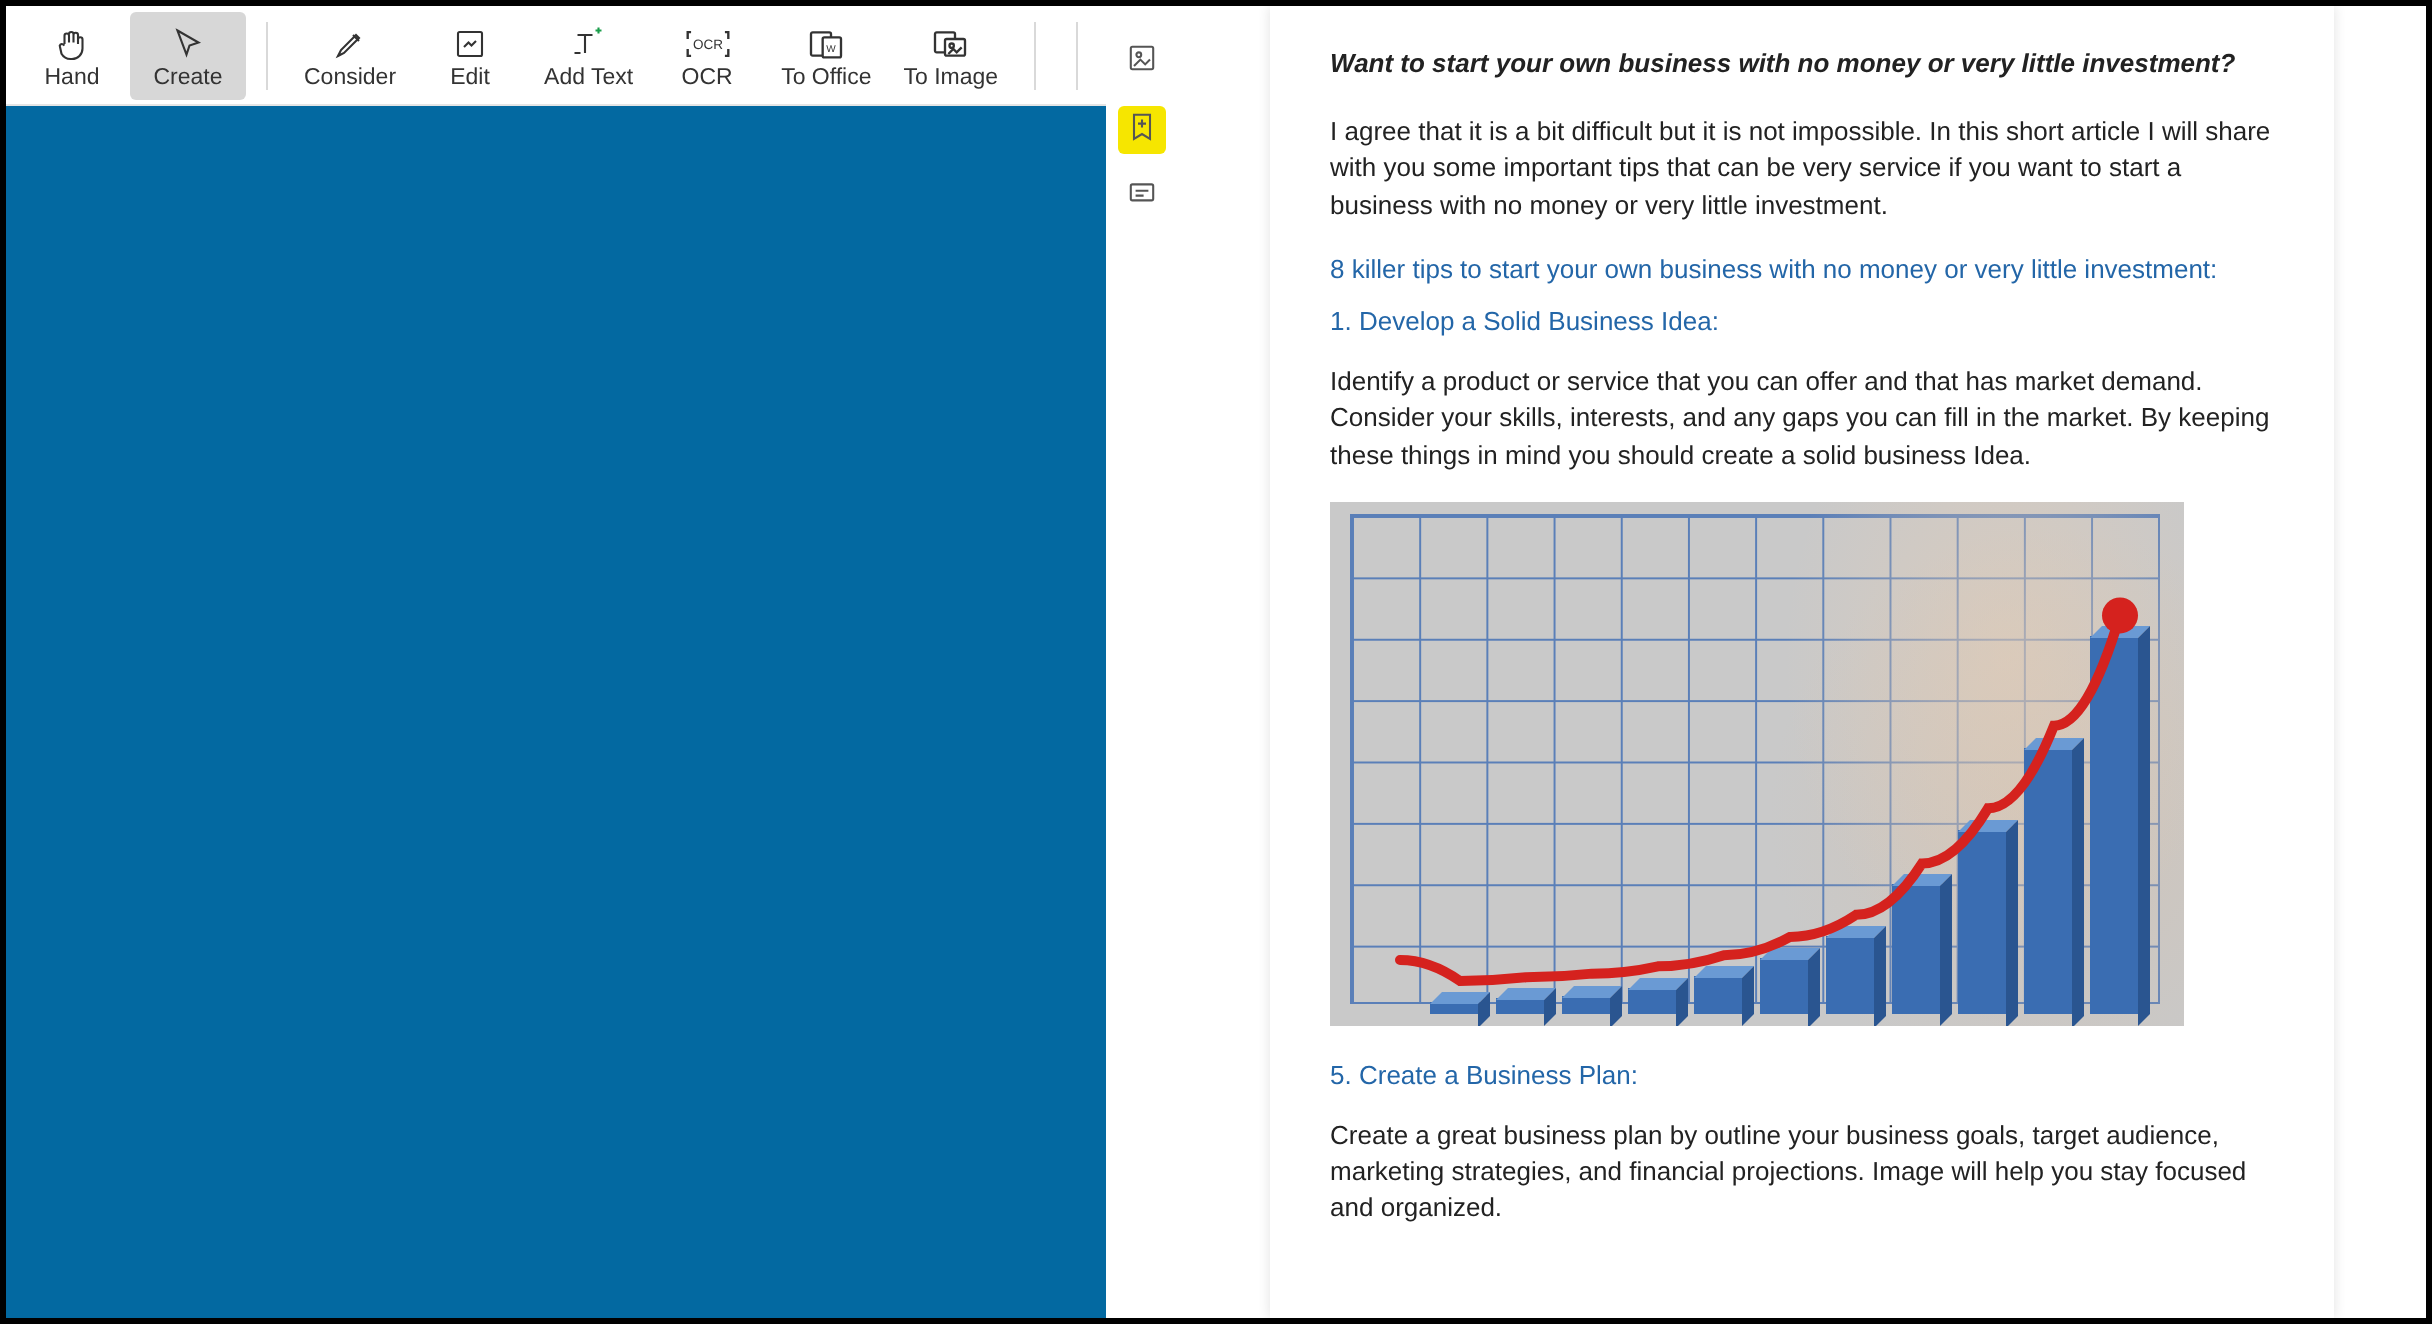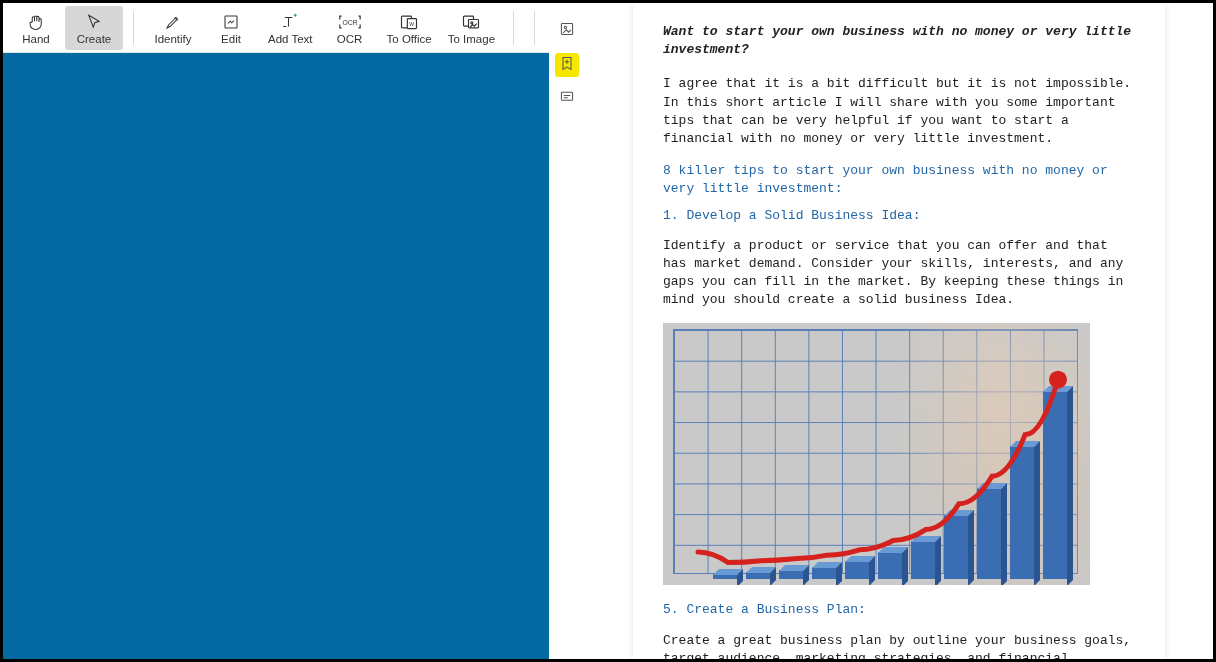--- a/index.html
+++ b/index.html
@@ -62,21 +62,20 @@
   }
   .tool-btn svg { stroke: #333; fill: none; stroke-width: 1.4; }
   .tool-btn.fullscreen-btn { min-width: 78px; }
 
   
   .body-area {
     flex: 1;
     display: flex;
     overflow: hidden;
     background: #fff;
-    font-family: Liberation Mono, monospace;
   }
 
   .left-rail {
     width: 36px;
     background: #fff;
     display: flex;
     flex-direction: column;
     align-items: center;
     padding-top: 16px;
     gap: 10px;
@@ -219,21 +218,21 @@
 
     <div class="toolbar-sep"></div>
 
     <div class="toolbar-group">
       <div class="tool-btn">
         <span class="icon-wrap">
           <svg width="18" height="18" viewBox="0 0 24 24">
               <path d="M4 20l4-2 10-10-2-2L6 16zM14 6l4 4"></path>
             </svg>
         </span>
-        <span>Identify</span>
+        <span>Consider</span>
       </div>
       <div class="tool-btn">
         <span class="icon-wrap">
           <svg width="18" height="18" viewBox="0 0 24 24">
               <rect x="4" y="4" width="16" height="16" rx="1"></rect>
               <path d="M8 14l3-3 2 2 3-3"></path>
             </svg>
         </span>
         <span>Edit</span>
       </div>
@@ -312,21 +311,21 @@
             </svg>
         </span>
       </div>
     </div>
 
     <div class="doc-viewport">
       <div class="doc-page">
 
         <p class="doc-heading">Want to start your own business with no money or very little investment?</p>
 
-        <p class="doc-para">I agree that it is a bit difficult but it is not impossible. In this short article I will share with you some important tips that can be very helpful if you want to start a financial with no money or very little investment.</p>
+        <p class="doc-para">I agree that it is a bit difficult but it is not impossible. In this short article I will share with you some important tips that can be very service if you want to start a business with no money or very little investment.</p>
 
         <p class="doc-link-line">8 killer tips to start your own business with no money or very little investment:</p>
 
         <p class="doc-sub-heading">1. Develop a Solid Business Idea:</p>
 
         <p class="doc-para">Identify a product or service that you can offer and that has market demand. Consider your skills, interests, and any gaps you can fill in the market. By keeping these things in mind you should create a solid business Idea.</p>
 
         <div class="chart-figure">
           <div class="chart-grid"></div>
           <div class="hand-shape"></div>

